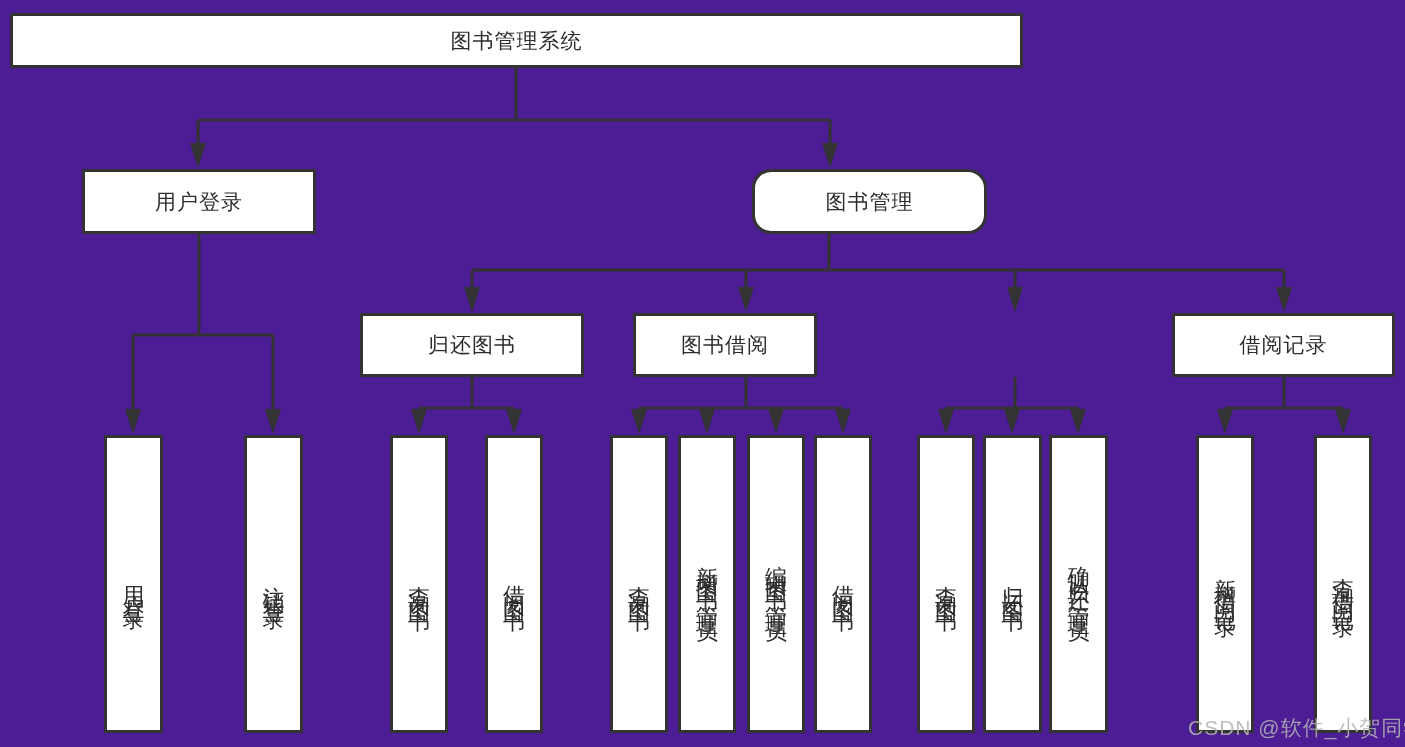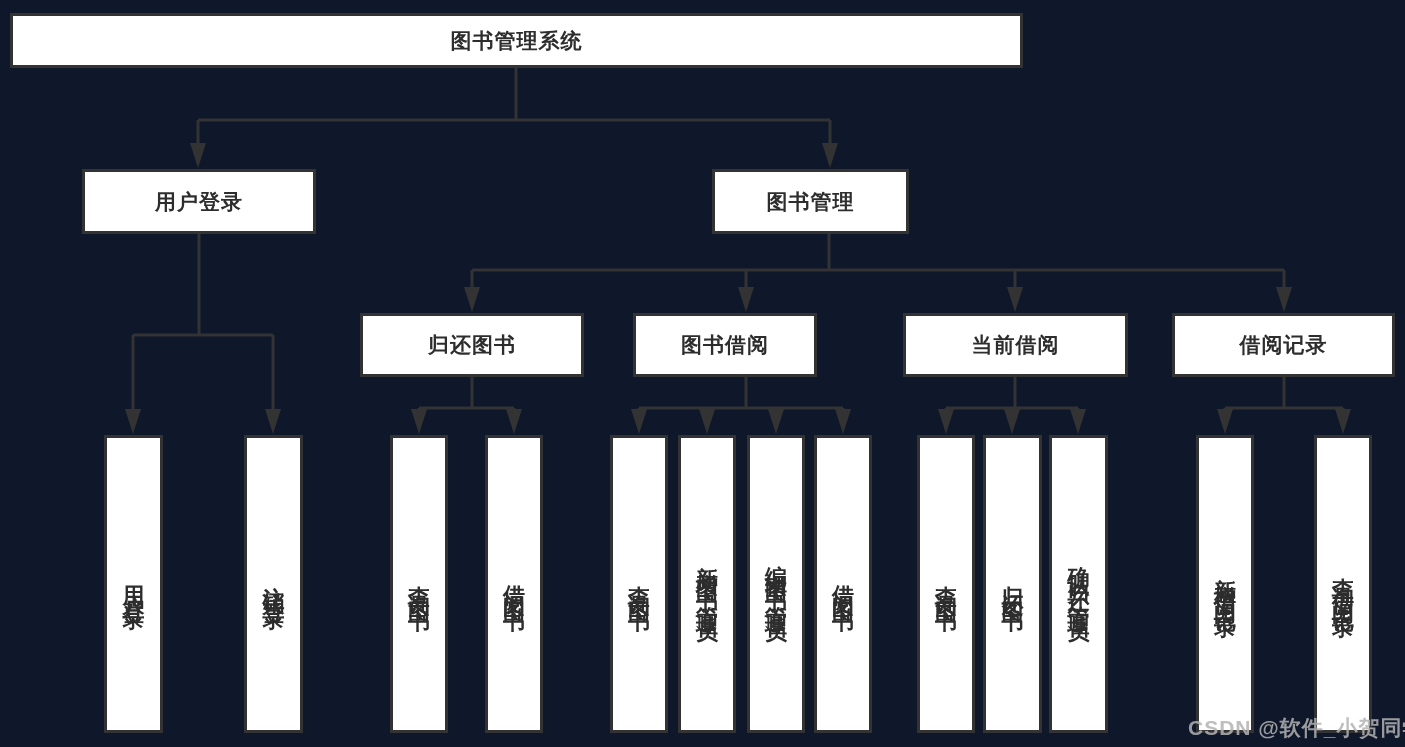--- a/index.html
+++ b/index.html
@@ -1,39 +1,38 @@
 <!DOCTYPE html>
 <html><head>
 <meta charset="utf-8">
 <style>
   html,body{margin:0;padding:0;background:#ffffff;}
   .canvas{
     position:relative;
     width:1405px;height:747px;
-    background:#0f172a;
+    background:#4c1d95;
     font-family:"Liberation Sans","DejaVu Sans",sans-serif;
     overflow:hidden;
-    font-weight:bold;
   }
   .connectors{position:absolute;left:0;top:0;z-index:0;}
   .box{
     position:absolute;
     background:#ffffff;
     border:3px solid #333333;
     box-sizing:border-box;
     display:flex;
     align-items:center;
     justify-content:center;
     color:#2d2d2d;
     z-index:1;
   }
   .hlabel{font-size:21px;letter-spacing:1px;white-space:nowrap;}
   .root{left:10px;top:13px;width:1013px;height:55px;}
   .lv2a{left:82px;top:169px;width:234px;height:65px;}
-  .lv2b{left:712px;top:169px;width:197px;height:65px;}
+  .lv2b{left:752px;top:169px;width:235px;height:65px;border-radius:19px;}
   .lv3{top:313px;height:64px;}
   .l3a{left:360px;width:224px;}
   .l3b{left:633px;width:184px;}
   .l3c{left:903px;width:225px;}
   .l3d{left:1172px;width:223px;}
   .vbox{top:435px;width:58px;height:298px;}
   .vbox span{
     writing-mode:vertical-rl;
     text-orientation:mixed;
     font-size:22px;
@@ -143,23 +142,20 @@
   <div class="box lv2b">
     <span class="hlabel">图书管理</span>
   </div>
 
   <div class="box lv3 l3a">
     <span class="hlabel">归还图书</span>
   </div>
   <div class="box lv3 l3b">
     <span class="hlabel">图书借阅</span>
   </div>
-  <div class="box lv3 l3c">
-    <span class="hlabel">当前借阅</span>
-  </div>
   <div class="box lv3 l3d">
     <span class="hlabel">借阅记录</span>
   </div>
 
   <div class="box vbox v0">
     <span>用户登录</span>
   </div>
   <div class="box vbox v1">
     <span>注销登录</span>
   </div>

